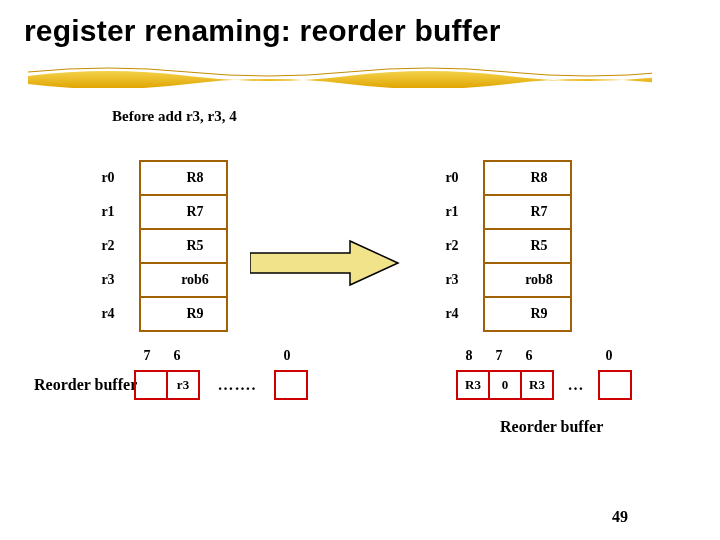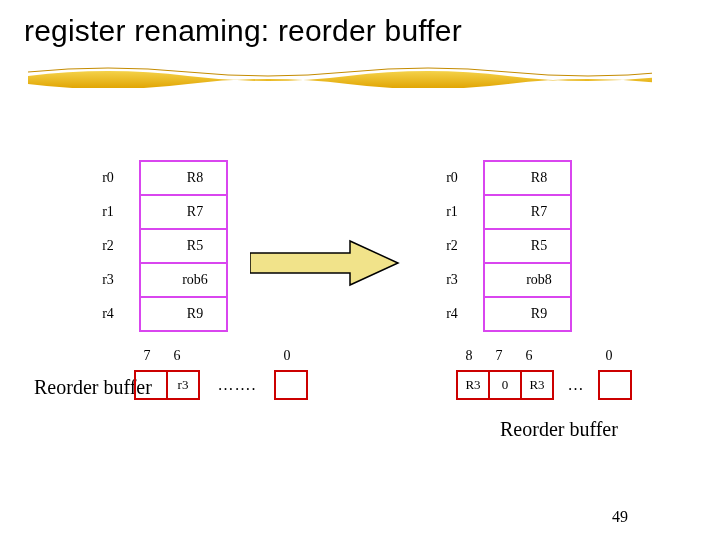--- a/index.html
+++ b/index.html
@@ -10,20 +10,21 @@
     font-family: "Times New Roman", Times, serif;
     background: #fff;
     color: #000;
     position: relative;
   }
   .slide {
     position: relative;
     width: 652px;
     height: 540px;
     overflow: hidden;
+    font-weight: bold;
   }
   .title {
     position: absolute;
     top: 14px;
     left: 24px;
     font-size: 30px;
     font-family: Arial, Helvetica, sans-serif;
     letter-spacing: 0.2px;
   }
   .rule {
@@ -60,21 +61,21 @@
     text-align: center;
     font-size: 14px;
   }
   .maptbl td.regname {
     width: 42px;
     border: none;
     padding-right: 10px;
   }
   .maptbl td.regval {
     width: 60px;
-    border: 2px solid #d946ef;
+    border: 2px solid #a16207;
     padding-left: 24px;
   }
   
   .arrow {
     position: absolute;
     top: 238px;
     left: 250px;
     width: 150px;
     height: 50px;
   }
@@ -98,21 +99,21 @@
     font-size: 13px;
     padding: 0;
   }
   .rob td.gap {
     border: none;
     font-size: 16px;
     letter-spacing: 1px;
   }
   .rob-label {
     position: absolute;
-    font-size: 20px;
+    font-size: 16px;
   }
   .pagenum {
     position: absolute;
     right: 24px;
     bottom: 14px;
     font-size: 16px;
     color: #000;
   }
 </style>
 </head>
@@ -126,20 +127,21 @@
     <defs>
       <linearGradient id="g" x1="0" x2="0" y1="0" y2="1">
         <stop offset="0" stop-color="#f4d24a"></stop>
         <stop offset="1" stop-color="#e0a300"></stop>
       </linearGradient>
     </defs>
     <path d="M0,12 Q80,2 160,12 T320,12 T480,12 T640,12 L640,20 Q560,10 480,20 T320,20 T160,20 T0,20 Z" fill="url(#g)"></path>
     <path d="M0,8 Q80,0 160,8 T320,8 T480,8 T640,8" fill="none" stroke="#c48b00" stroke-width="1"></path>
   </svg>
 
+  <div class="caption-left">Before add r3, r3, 4</div>
 
   <table class="maptbl left">
     <tbody>
         <tr>
           <td class="regname">r0</td>
           <td class="regval">R8</td>
         </tr>
     <tr>
           <td class="regname">r1</td>
           <td class="regval">R7</td>

